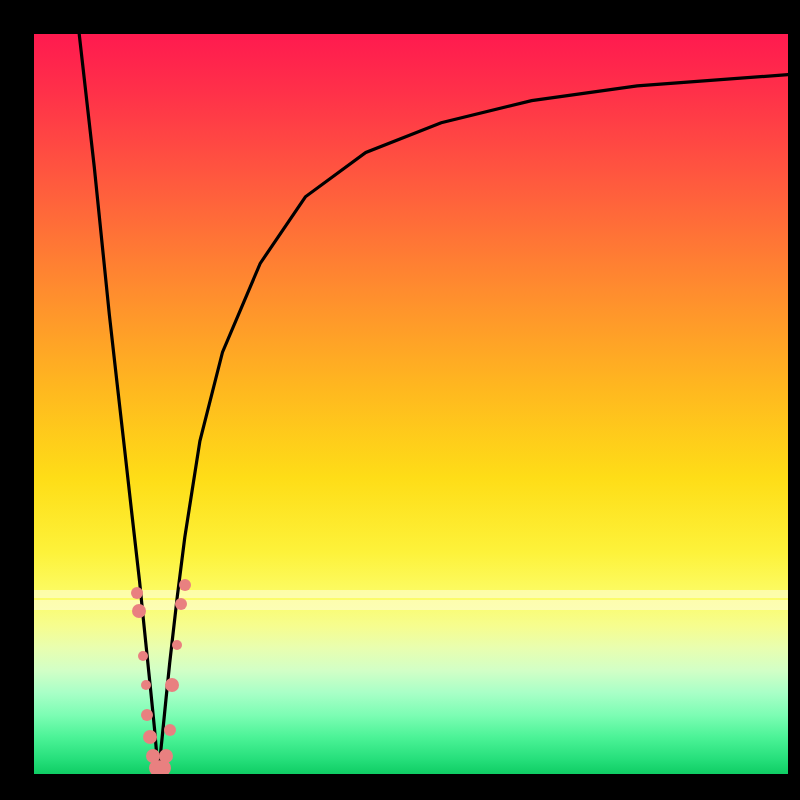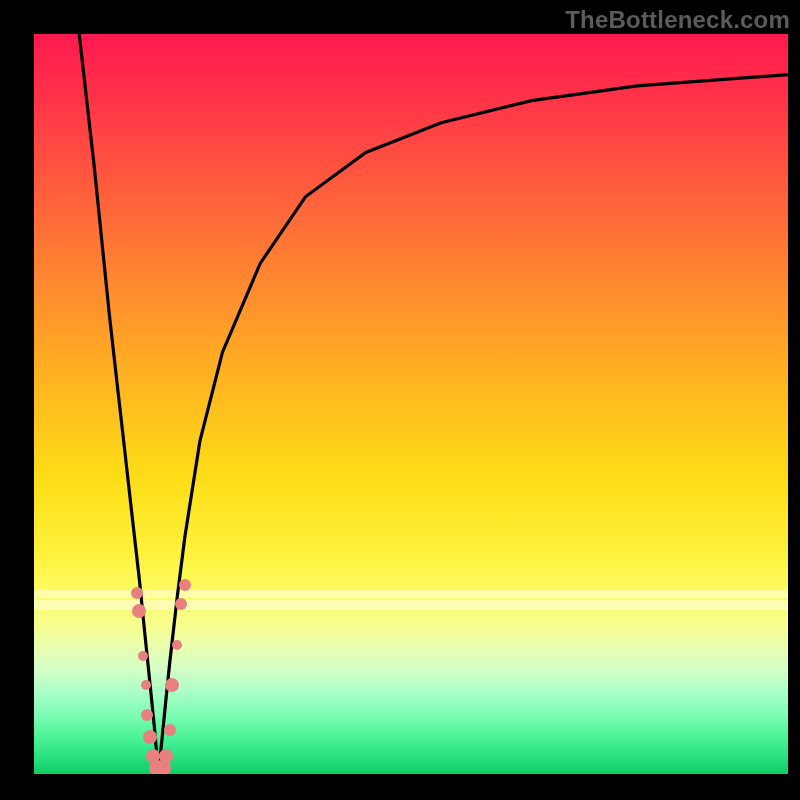--- a/index.html
+++ b/index.html
@@ -106,14 +106,13 @@
         <div class="marker" style="width: 16px; height: 16px; left: 122.902px; top: 734.08px;"></div>
         <div class="marker" style="width: 16px; height: 16px; left: 128.934px; top: 734.08px;"></div>
         <div class="marker" style="width: 14px; height: 14px; left: 131.95px; top: 721.5px;"></div>
         <div class="marker" style="width: 12px; height: 12px; left: 135.72px; top: 695.6px;"></div>
         <div class="marker" style="width: 14px; height: 14px; left: 137.982px; top: 651.2px;"></div>
         <div class="marker" style="width: 10px; height: 10px; left: 143.26px; top: 610.5px;"></div>
         <div class="marker" style="width: 12px; height: 12px; left: 147.03px; top: 569.8px;"></div>
         <div class="marker" style="width: 12px; height: 12px; left: 150.8px; top: 551.3px;"></div>
       </div>
   </div>
-  <div class="watermark">TheBottleneck.com</div>
 </div>
 
 </body></html>

